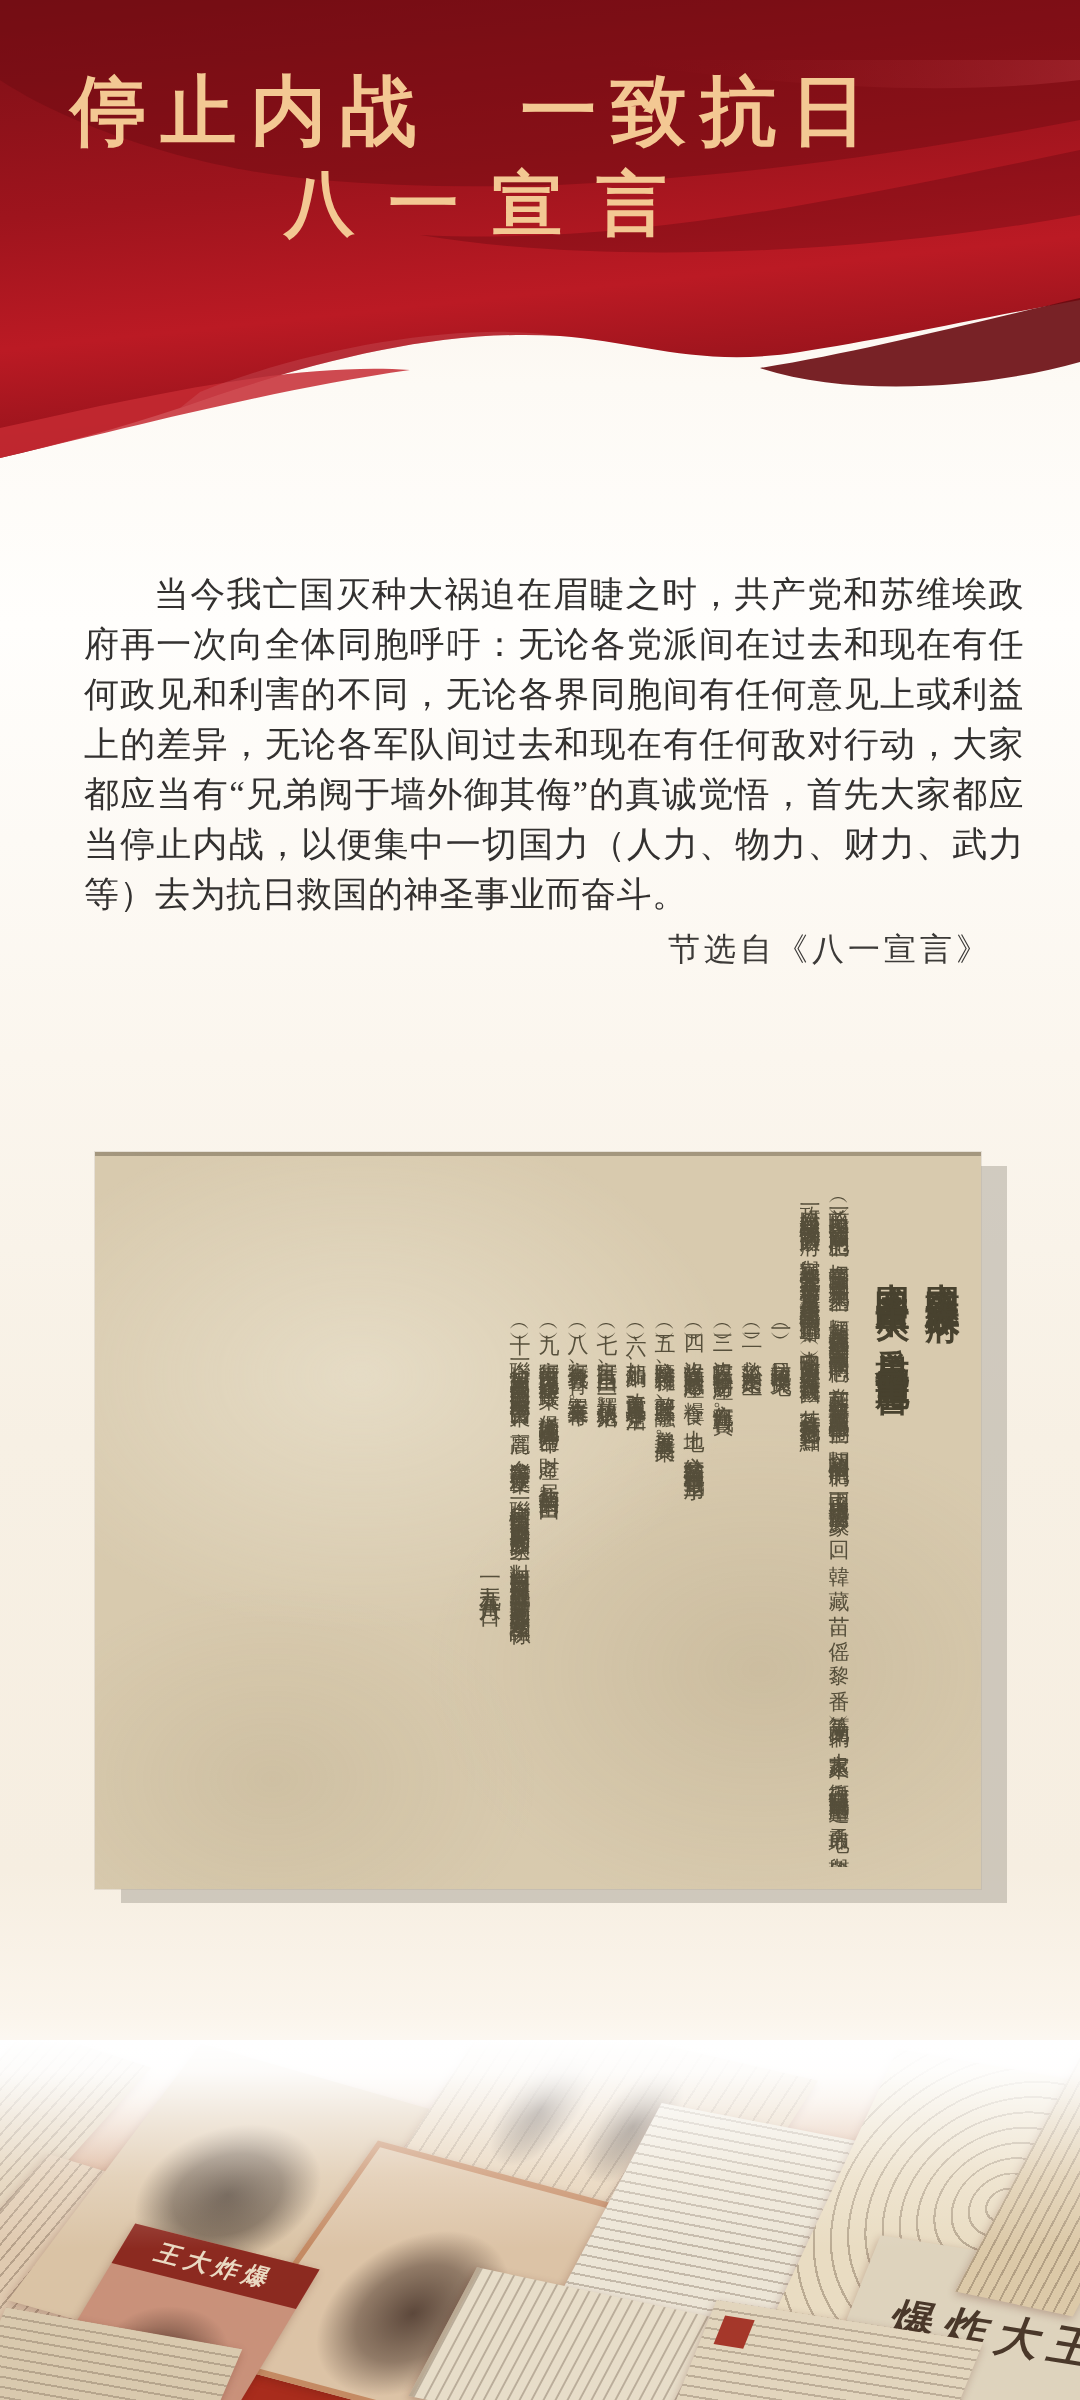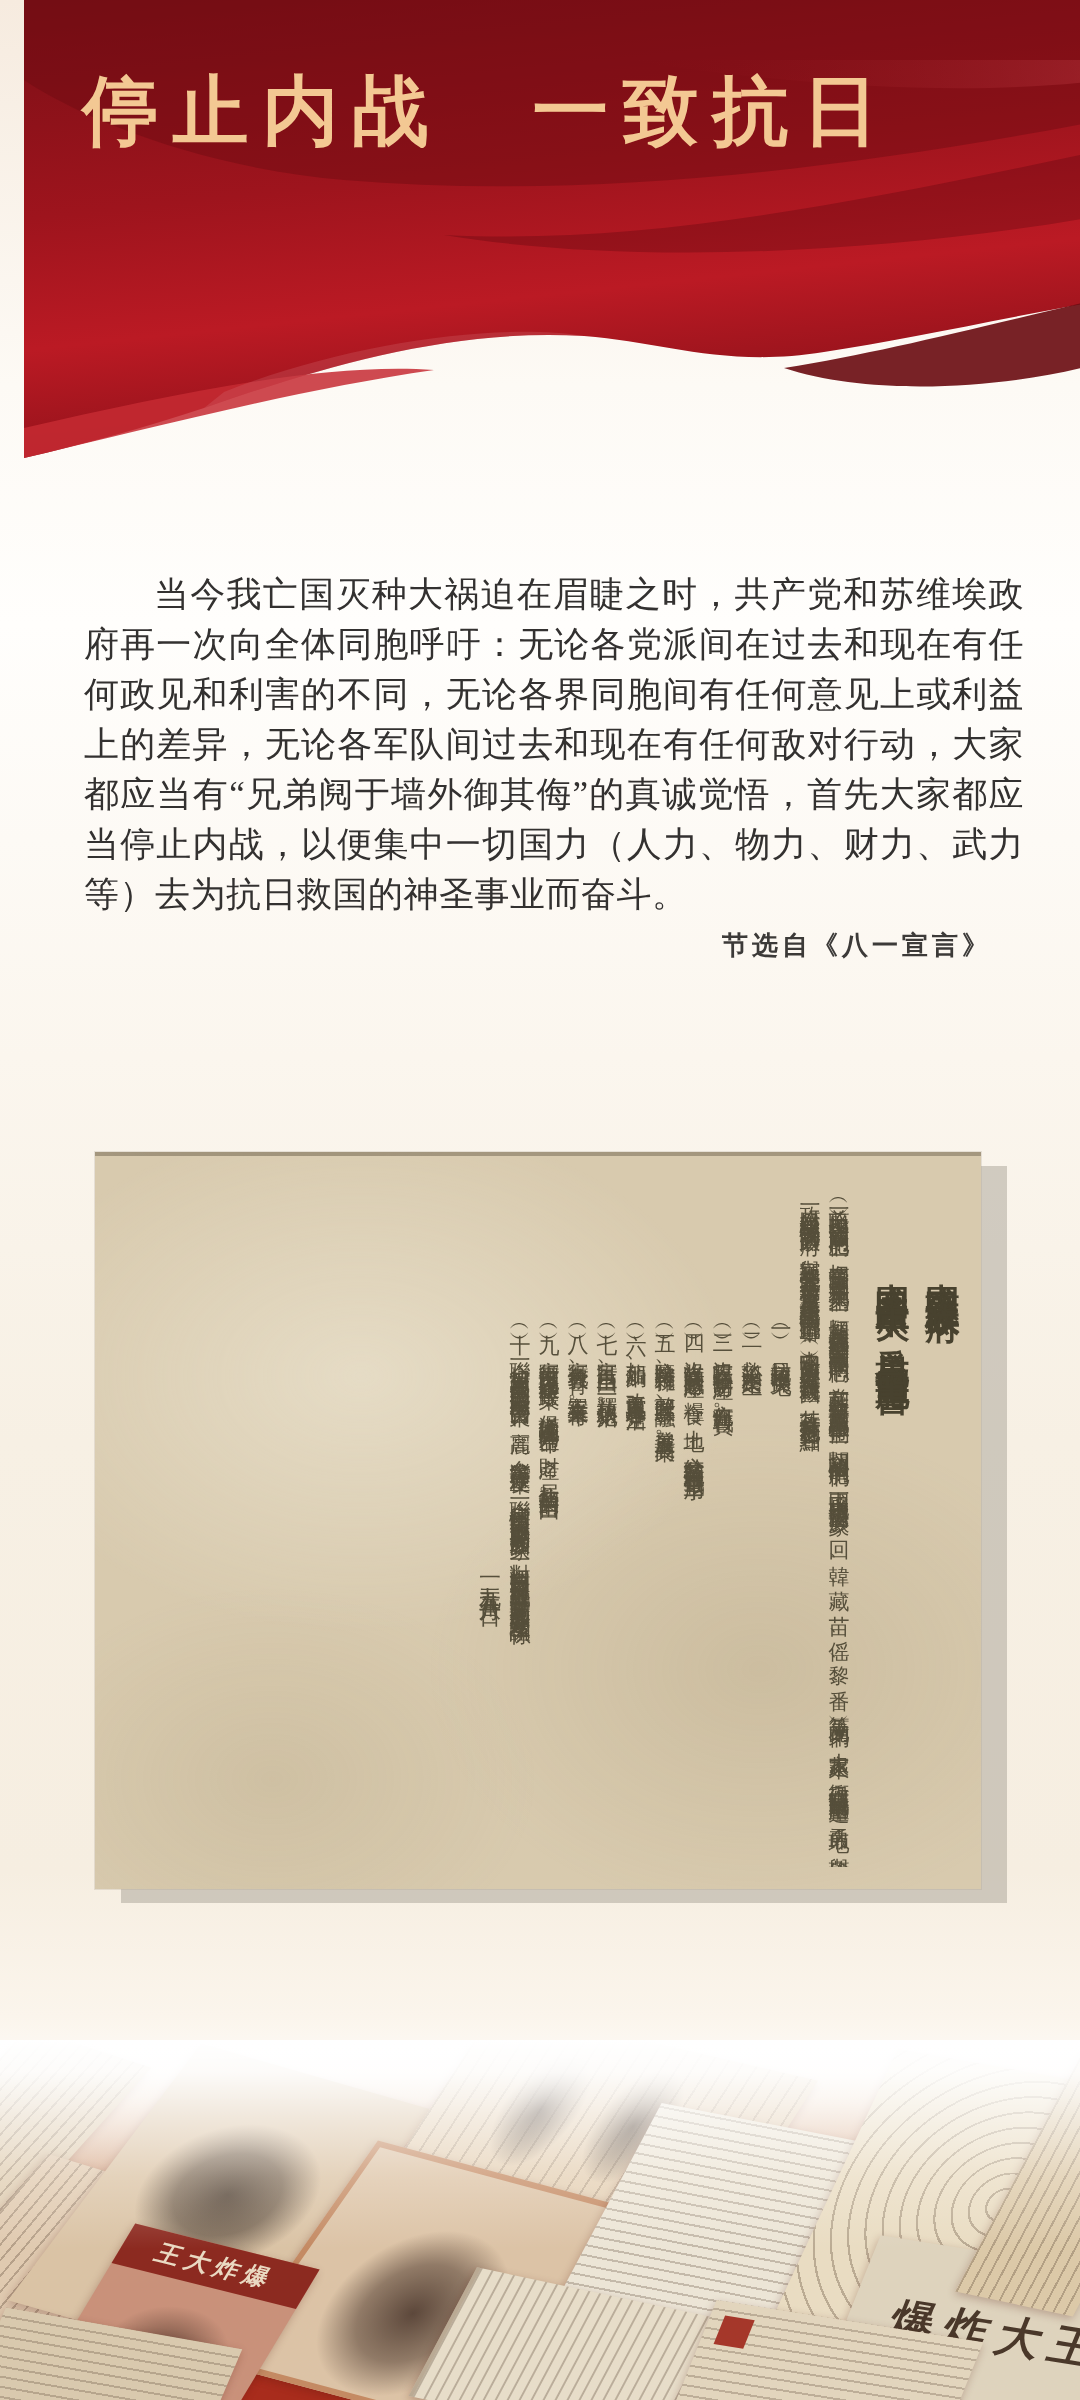--- a/index.html
+++ b/index.html
@@ -2,31 +2,31 @@
 <html><head>
 <meta charset="utf-8">
 <style>
   html,body{margin:0;padding:0;background:#e8e2d8;}
   .page{
     position:relative;width:1080px;height:2400px;margin:0 auto;overflow:hidden;
     font-family:"Liberation Serif","DejaVu Serif",serif;
     background:linear-gradient(180deg,#f6ebdf 0%,#fdfaf5 16%,#fffefc 26%,#fbf6ee 44%,#f7f0e4 60%,#f6eee1 78%,#fbf5ec 84%,#ffffff 88%);
   }
   
-  .banner{position:absolute;top:0;left:0;width:951px;height:480px;padding-left:24px;}
+  .banner{position:absolute;top:0;left:0;width:951px;height:480px;}
   .banner svg{display:block;}
   .banner-titles{position:absolute;top:66px;left:0;width:100%;text-align:center;color:#f3c893;}
   .banner-title-1{font-size:76px;font-weight:700;letter-spacing:14px;line-height:1.2;}
   .banner-title-2{font-size:70px;font-weight:700;letter-spacing:34px;line-height:1.15;margin-top:8px;text-indent:34px;}
   
   .quote{position:absolute;top:570px;left:84px;width:940px;color:#333130;}
   .quote-text{
     font-size:35px;line-height:50px;text-align:justify;text-indent:2em;letter-spacing:0.5px;margin:0;
   }
-  .quote-attrib{position:absolute;top:928px;right:88px;font-size:26px;color:#3c3a38;letter-spacing:4px;font-weight:bold;}
+  .quote-attrib{position:absolute;top:928px;right:88px;font-size:32px;color:#3c3a38;letter-spacing:4px;}
   
   .paper{
     position:absolute;left:95px;top:1152px;width:886px;height:733px;
     background-color:#d8caae;
     background-image:
       radial-gradient(60% 50% at 30% 30%,rgba(255,252,240,0.35) 0%,rgba(255,252,240,0) 70%),
       radial-gradient(50% 45% at 75% 70%,rgba(150,132,96,0.18) 0%,rgba(150,132,96,0) 75%),
       radial-gradient(40% 35% at 20% 85%,rgba(150,132,96,0.14) 0%,rgba(150,132,96,0) 75%);
     border-top:4px solid rgba(70,58,40,0.35);
     box-shadow:26px 14px 0 rgba(168,161,150,0.5), 0 0 0 1px rgba(120,108,88,0.15);
@@ -78,20 +78,21 @@
       <path d="M0,0 H1080 V300 C980,318 880,340 800,352 C700,368 640,342 560,336 C430,328 300,366 180,408 C120,428 60,444 0,458 Z" fill="url(#gMain)"></path>
       <path d="M0,0 H1080 V120 C820,170 560,200 320,180 C180,168 60,120 0,80 Z" fill="#6d0c12" opacity="0.45"></path>
       <path d="M1080,60 H600 C800,90 960,95 1080,80 Z" fill="url(#gTopRight)"></path>
       <path d="M1080,150 C820,205 620,245 420,235 C600,265 860,255 1080,215 Z" fill="#4d050b" opacity="0.28"></path>
       <path d="M0,458 C120,430 270,390 410,370 C300,362 150,394 0,428 Z" fill="#c62a33" opacity="0.85"></path>
       <path d="M1080,298 C950,328 860,352 760,368 C850,398 990,388 1080,362 Z" fill="#690a10" opacity="0.9"></path>
       <path d="M180,408 C300,366 430,328 560,336 C470,322 320,344 200,392 Z" fill="#d8737a" opacity="0.25"></path>
     </svg>
     <div class="banner-titles">
       <div class="banner-title-1">停止内战　一致抗日</div>
+      <div class="banner-title-2">八一宣言</div>
     </div>
   </div>
 
   <div class="quote">
     <p class="quote-text">当今我亡国灭种大祸迫在眉睫之时，共产党和苏维埃政府再一次向全体同胞呼吁：无论各党派间在过去和现在有任何政见和利害的不同，无论各界同胞间有任何意见上或利益上的差异，无论各军队间过去和现在有任何敌对行动，大家都应当有“兄弟阋于墙外御其侮”的真诚觉悟，首先大家都应当停止内战，以便集中一切国力（人力、物力、财力、武力等）去为抗日救国的神圣事业而奋斗。</p>
   </div>
   <div class="quote-attrib">节选自《八一宣言》</div>
 
   <div class="paper">
     <div class="paper-inner">

